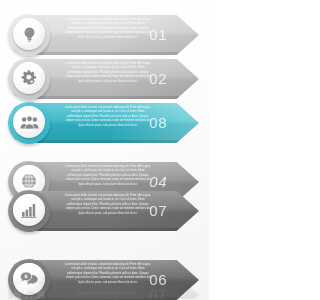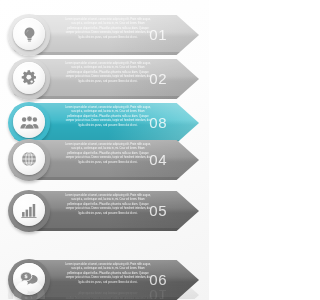--- a/index.html
+++ b/index.html
@@ -154,21 +154,21 @@
             <circle cx="6.5" cy="6.4" r="3.5" fill="#8a8a8a"></circle>
             <path fill="#8a8a8a" d="M.6 20.5c0-4 2.6-7 5.9-7s5.9 3 5.9 7z"></path>
             <circle cx="23.5" cy="6.4" r="3.5" fill="#8a8a8a"></circle>
             <path fill="#8a8a8a" d="M17.6 20.5c0-4 2.6-7 5.9-7s5.9 3 5.9 7z"></path>
             <circle cx="15" cy="5.1" r="4.3" fill="#8a8a8a" stroke="#fafafa" stroke-width="1.1"></circle>
             <path fill="#8a8a8a" stroke="#fafafa" stroke-width="1.1" d="M7.6 21.3c0-4.6 3.3-8.1 7.4-8.1s7.4 3.5 7.4 8.1z"></path>
           </svg>
         </div>
       </div>
     </div>
-    <div class="row" style="top: 140px;">
+    <div class="row" style="top: 162px; font-style: italic;">
       <div class="banner" style="background: linear-gradient(95deg, rgb(157, 157, 157) 0%, rgb(157, 157, 157) 52%, rgb(138, 138, 138) 100%);">
         <div class="sheen"></div>
         <div class="shadowline"></div>
       </div>
       <div class="body-text">Lorem ipsum dolor sit amet, consectetur adipiscing elit. Proin nibh augue, suscipit a, scelerisque sed, lacinia in, mi. Cras vel lorem. Etiam pellentesque aliquet tellus. Phasellus pharetra nulla ac diam. Quisque semper justo at risus. Donec venenatis, turpis vel hendrerit interdum, dui ligula ultricies purus, sed posuere libero dui id orci.</div>
       <div class="num">04</div>
       <div class="medal">
         <div class="ring" style="background: linear-gradient(145deg, rgb(189, 189, 189) 0%, rgb(151, 151, 151) 100%);"></div>
         <div class="disc">
           <svg width="18" height="18" viewBox="0 0 24 24" aria-hidden="true">
@@ -182,21 +182,21 @@
           </svg>
         </div>
       </div>
     </div>
     <div class="row" style="top: 191px;">
       <div class="banner" style="background: linear-gradient(95deg, rgb(123, 123, 123) 0%, rgb(123, 123, 123) 52%, rgb(108, 108, 108) 100%);">
         <div class="sheen"></div>
         <div class="shadowline"></div>
       </div>
       <div class="body-text">Lorem ipsum dolor sit amet, consectetur adipiscing elit. Proin nibh augue, suscipit a, scelerisque sed, lacinia in, mi. Cras vel lorem. Etiam pellentesque aliquet tellus. Phasellus pharetra nulla ac diam. Quisque semper justo at risus. Donec venenatis, turpis vel hendrerit interdum, dui ligula ultricies purus, sed posuere libero dui id orci.</div>
-      <div class="num">05</div>
+      <div class="num">07</div>
       <div class="medal">
         <div class="ring" style="background: linear-gradient(145deg, rgb(154, 154, 154) 0%, rgb(115, 115, 115) 100%);"></div>
         <div class="disc">
           <svg width="18" height="17" viewBox="0 0 24 23" aria-hidden="true">
             <rect x="2.6" y="13.6" width="3.4" height="6.3" fill="#8a8a8a"></rect>
             <rect x="7.4" y="10.3" width="3.4" height="9.6" fill="#8a8a8a"></rect>
             <rect x="12.2" y="6.6" width="3.4" height="13.3" fill="#8a8a8a"></rect>
             <rect x="17" y="2.7" width="3.4" height="17.2" fill="#8a8a8a"></rect>
             <rect x="1.6" y="20.4" width="20.6" height="1.1" fill="#8a8a8a"></rect>
           </svg>

